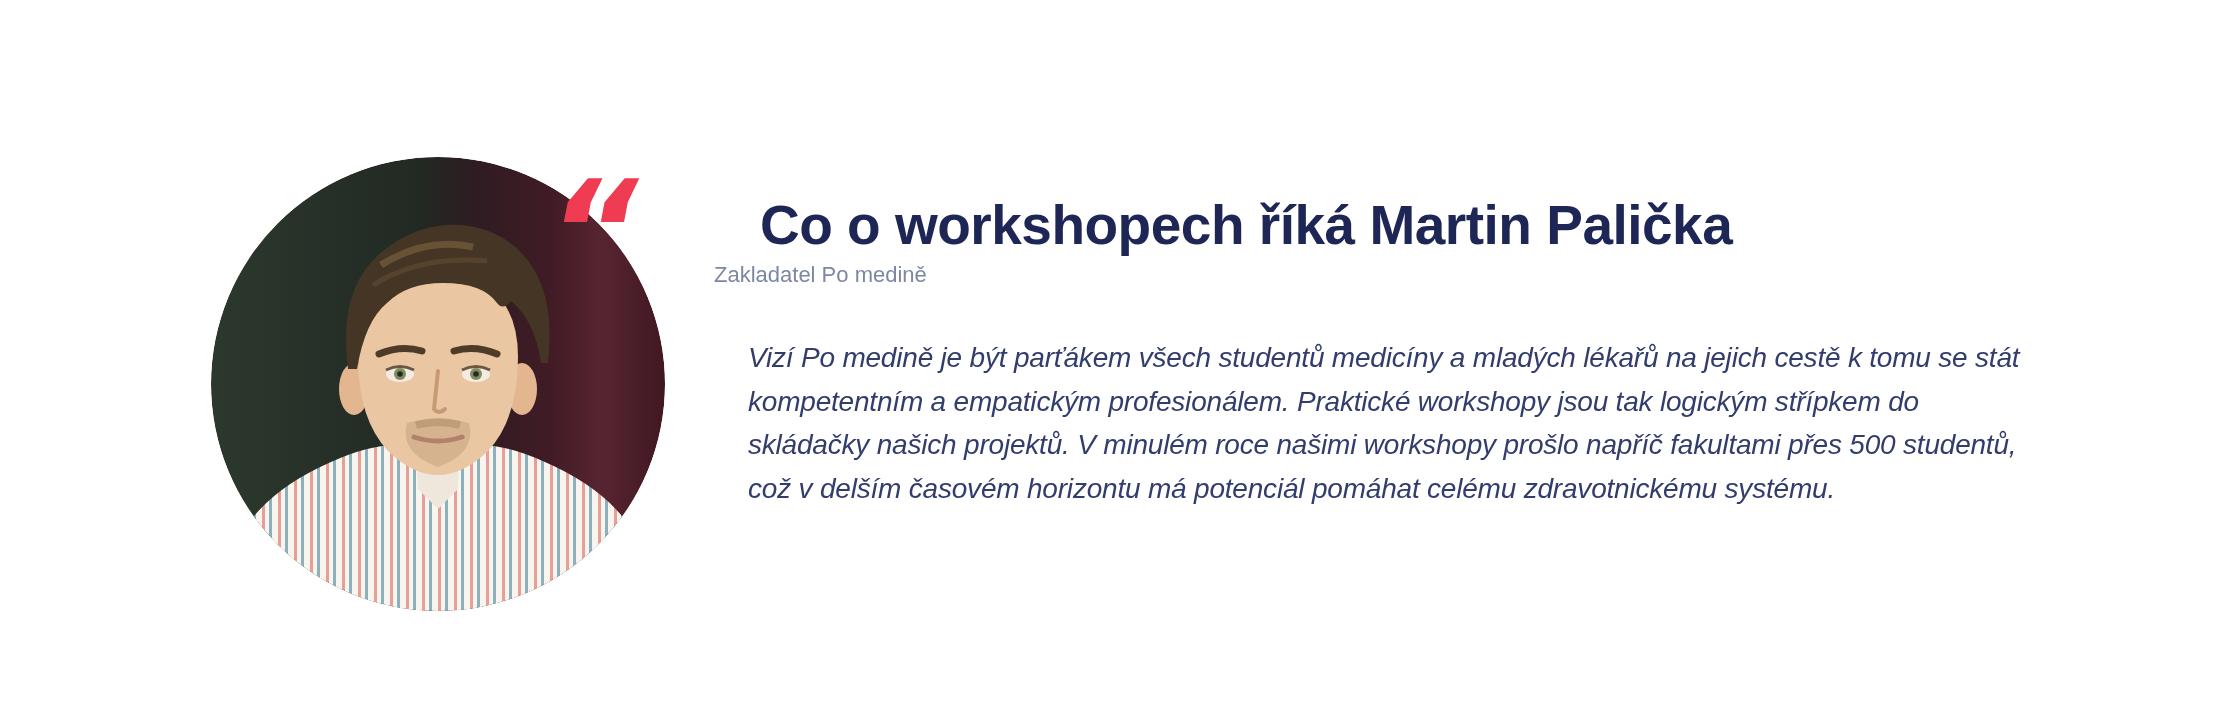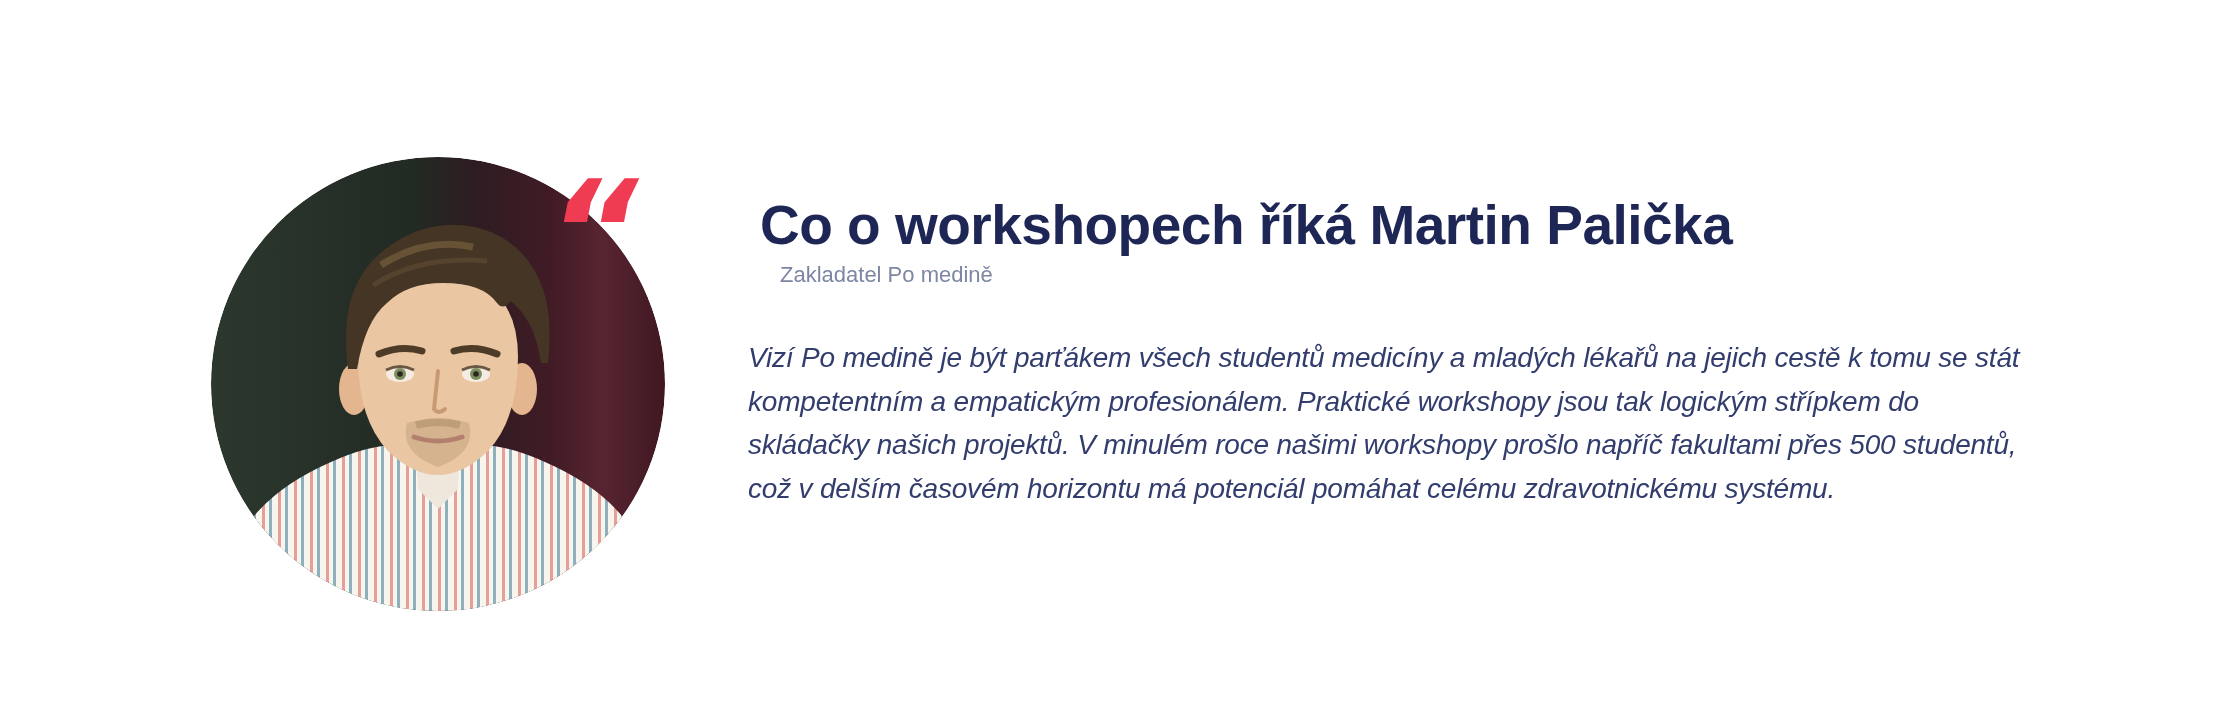--- a/index.html
+++ b/index.html
@@ -49,21 +49,21 @@
     font-size:55px;
     font-weight:700;
     line-height:1;
     letter-spacing:-0.5px;
     color:var(--heading);
     white-space:nowrap;
     margin-left:12px;
   }
   .subheading{
     position:absolute;
-    left:780px;top:264px;
+    left:714px;top:264px;
     font-size:22px;
     font-weight:400;
     line-height:1;
     color:var(--subheading);
   }
   .quote-text{
     position:absolute;
     left:748px;top:336px;
     width:1275px;
     font-size:28px;

